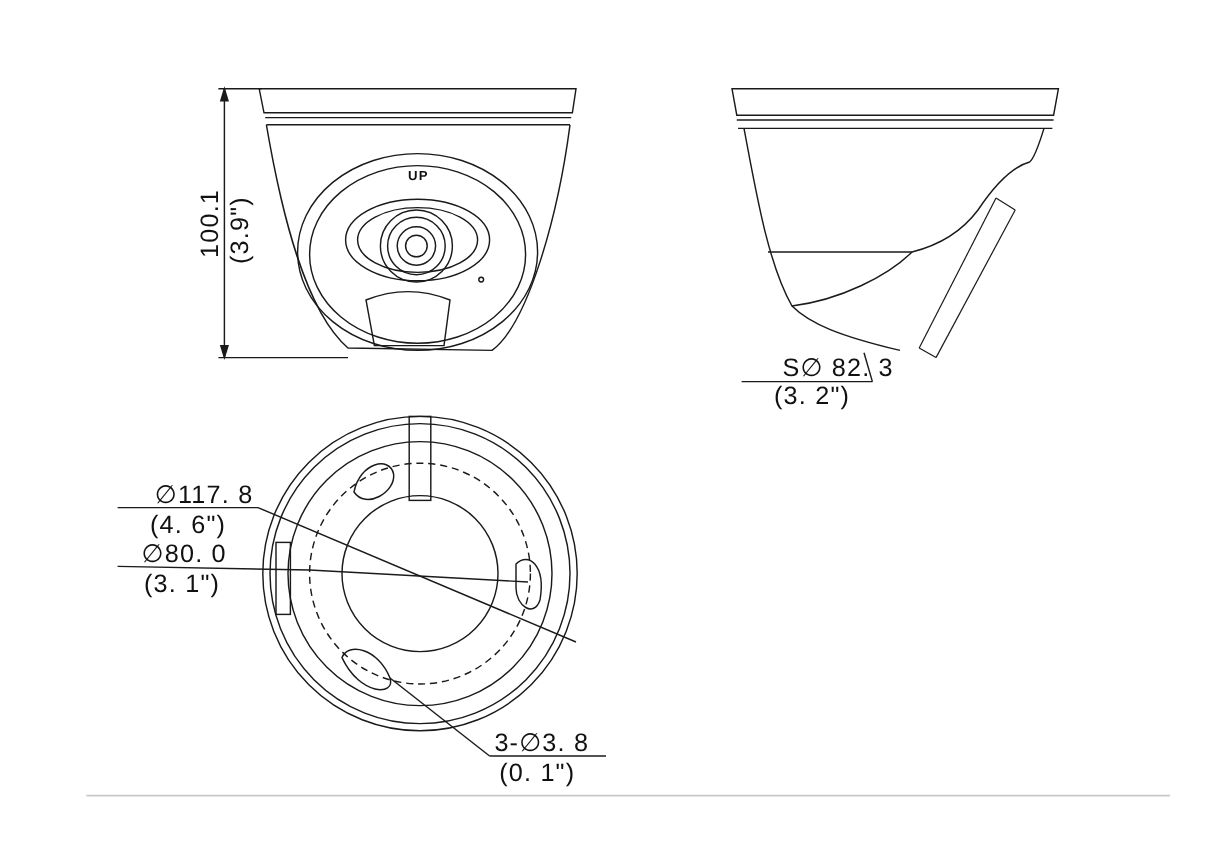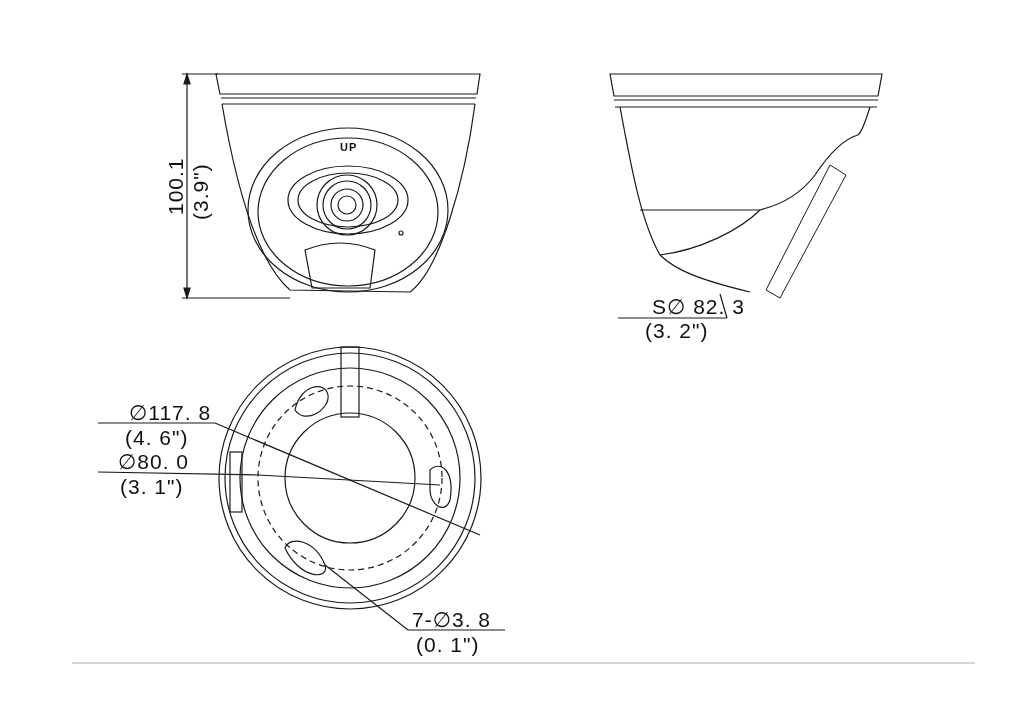--- a/index.html
+++ b/index.html
@@ -94,14 +94,14 @@
 
 <div class="dim" style="left:630px;top:296px;margin-left:22px;">S∅ 82. 3</div>
 <div class="dim" style="left:645px;top:320px;">(3. 2")</div>
 
 <div class="dim" style="left:113px;top:402px;margin-left:16px;">∅117. 8</div>
 <div class="dim" style="left:125px;top:427px;">(4. 6")</div>
 
 <div class="dim" style="left:118px;top:451px;">∅80. 0</div>
 <div class="dim" style="left:120px;top:476px;">(3. 1")</div>
 
-<div class="dim" style="left:412px;top:609px;">7-∅3. 8</div>
+<div class="dim" style="left:412px;top:609px;">3-∅3. 8</div>
 <div class="dim" style="left:416px;top:634px;">(0. 1")</div>
 
 </body></html>

